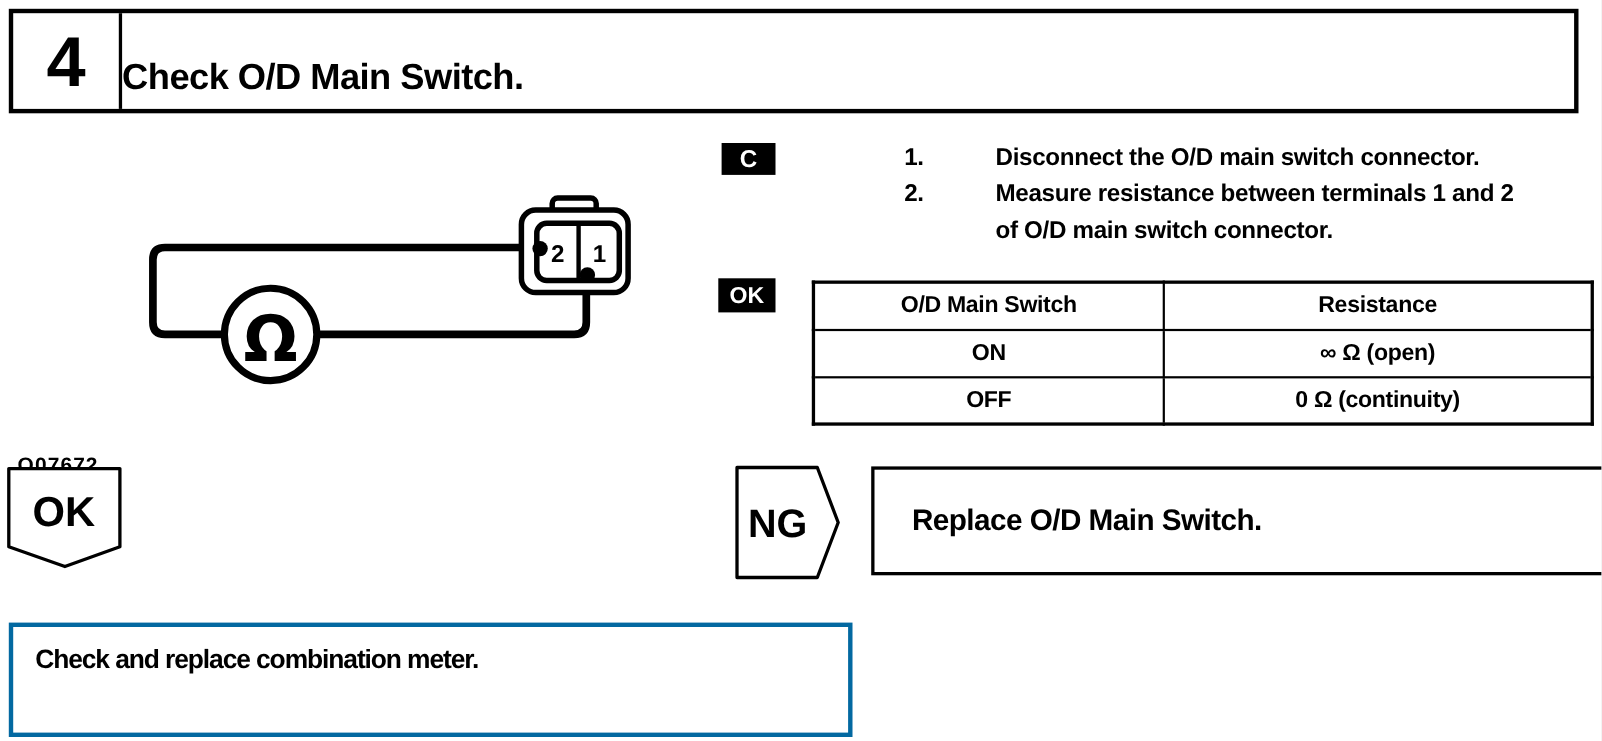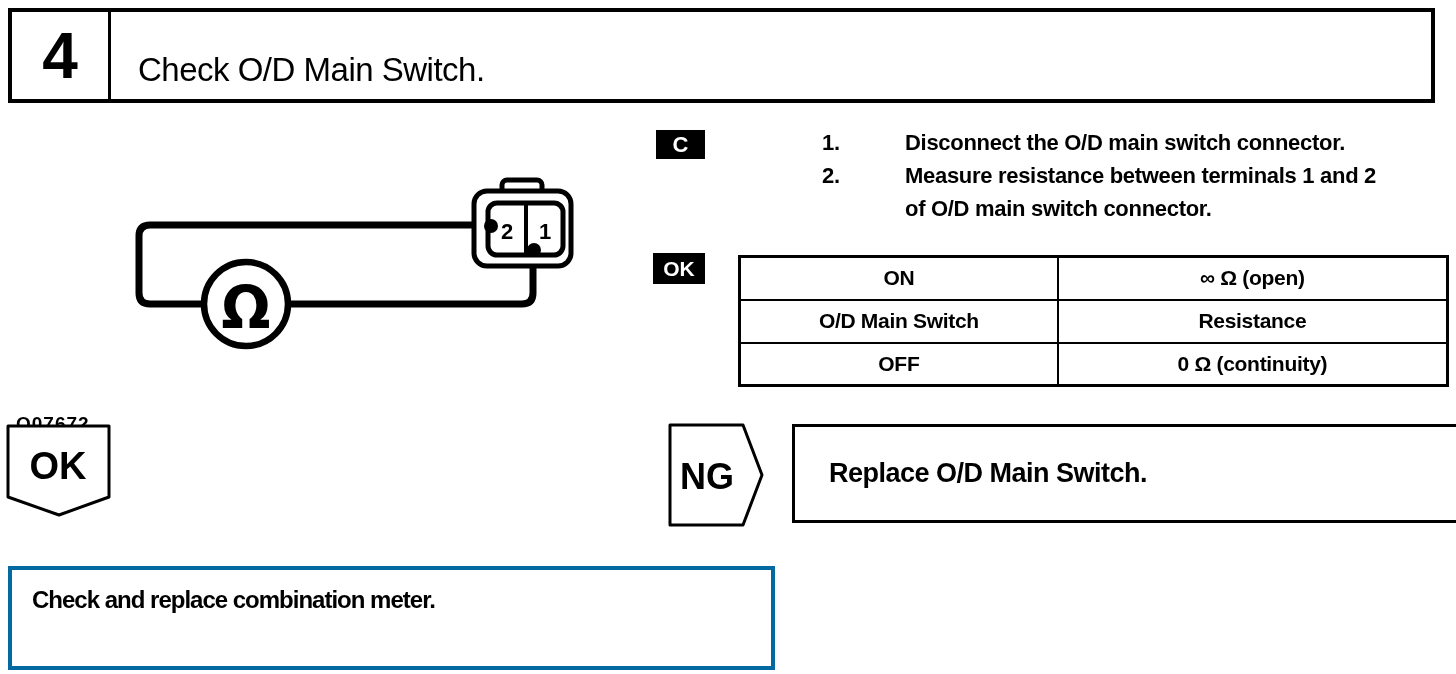--- a/index.html
+++ b/index.html
@@ -22,22 +22,21 @@
     display: flex; align-items: stretch;
     background: #fff;
   }
   .step-number-cell {
     width: 96px; border-right: 3px solid #000;
     display: flex; align-items: center; justify-content: center;
   }
   .step-number { font-size: 64px; font-weight: bold; line-height: 1; }
   .step-title {
     display: flex; align-items: center;
-    padding-left: 27px;
-    font-size: 33px; font-weight: normal; letter-spacing: -0.5px; margin-top: 28px;
+    font-size: 33px; font-weight: bold; letter-spacing: -0.5px; margin-top: 28px;
   }
 
   
   .diagram { position: absolute; left: 100px; top: 160px; }
 
   
   .badge {
     position: absolute; background: #000; color: #fff;
     display: flex; align-items: center; justify-content: center;
     font-weight: bold;
@@ -142,26 +141,26 @@
       <div class="proc-text">Measure resistance between terminals 1 and 2
 of O/D main switch connector.</div>
     </div>
   </div>
 
   <div class="badge badge-ok">OK</div>
 
   <table class="spec-table">
     <tbody>
       <tr>
+        <td class="col1">O/D Main Switch</td>
+        <td>Resistance</td>
+      </tr>
+      <tr>
         <td class="col1">ON</td>
         <td>∞ Ω (open)</td>
-      </tr>
-      <tr>
-        <td class="col1">O/D Main Switch</td>
-        <td>Resistance</td>
       </tr>
       <tr>
         <td class="col1">OFF</td>
         <td>0 Ω (continuity)</td>
       </tr>
     </tbody>
   </table>
 
   <div class="figure-code">Q07672</div>
 

